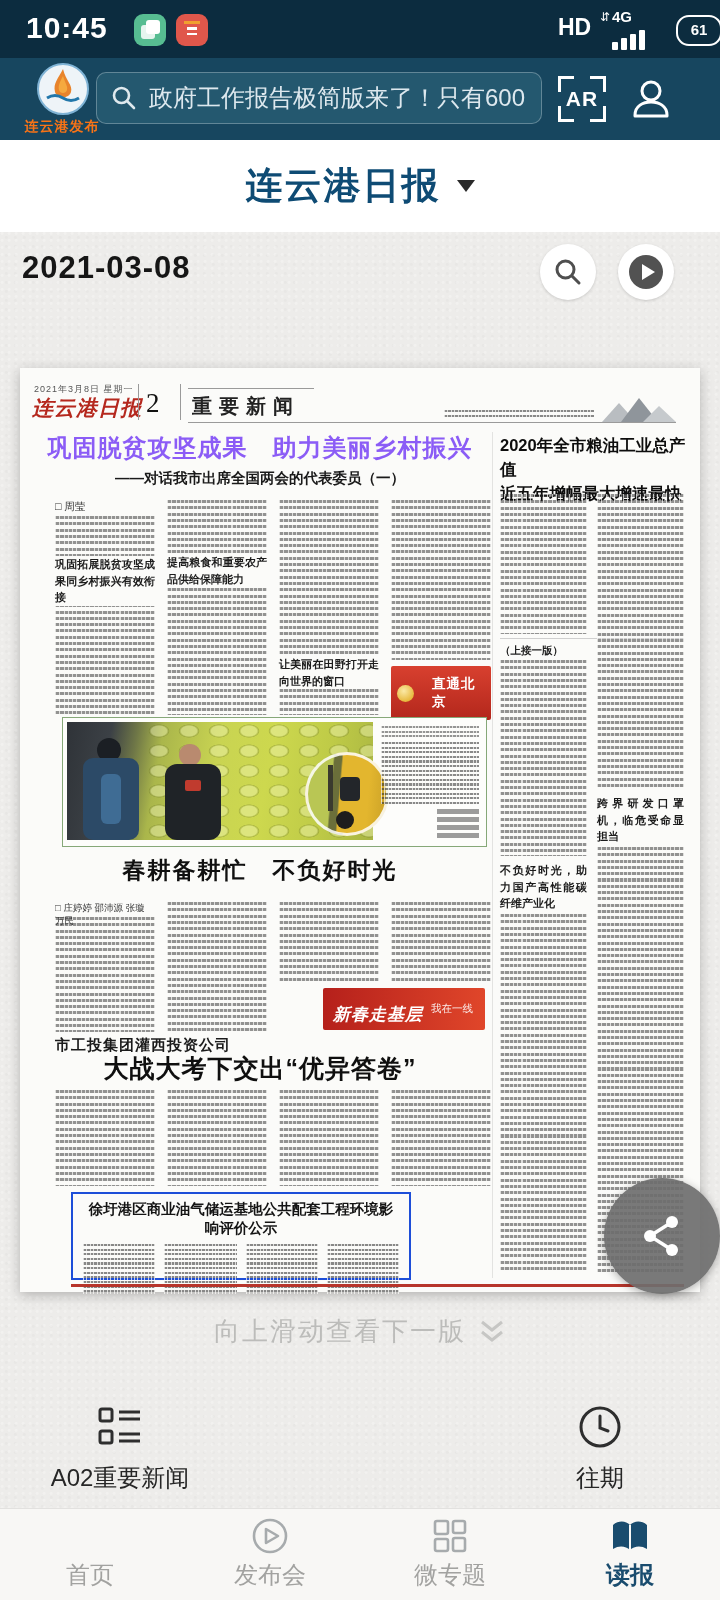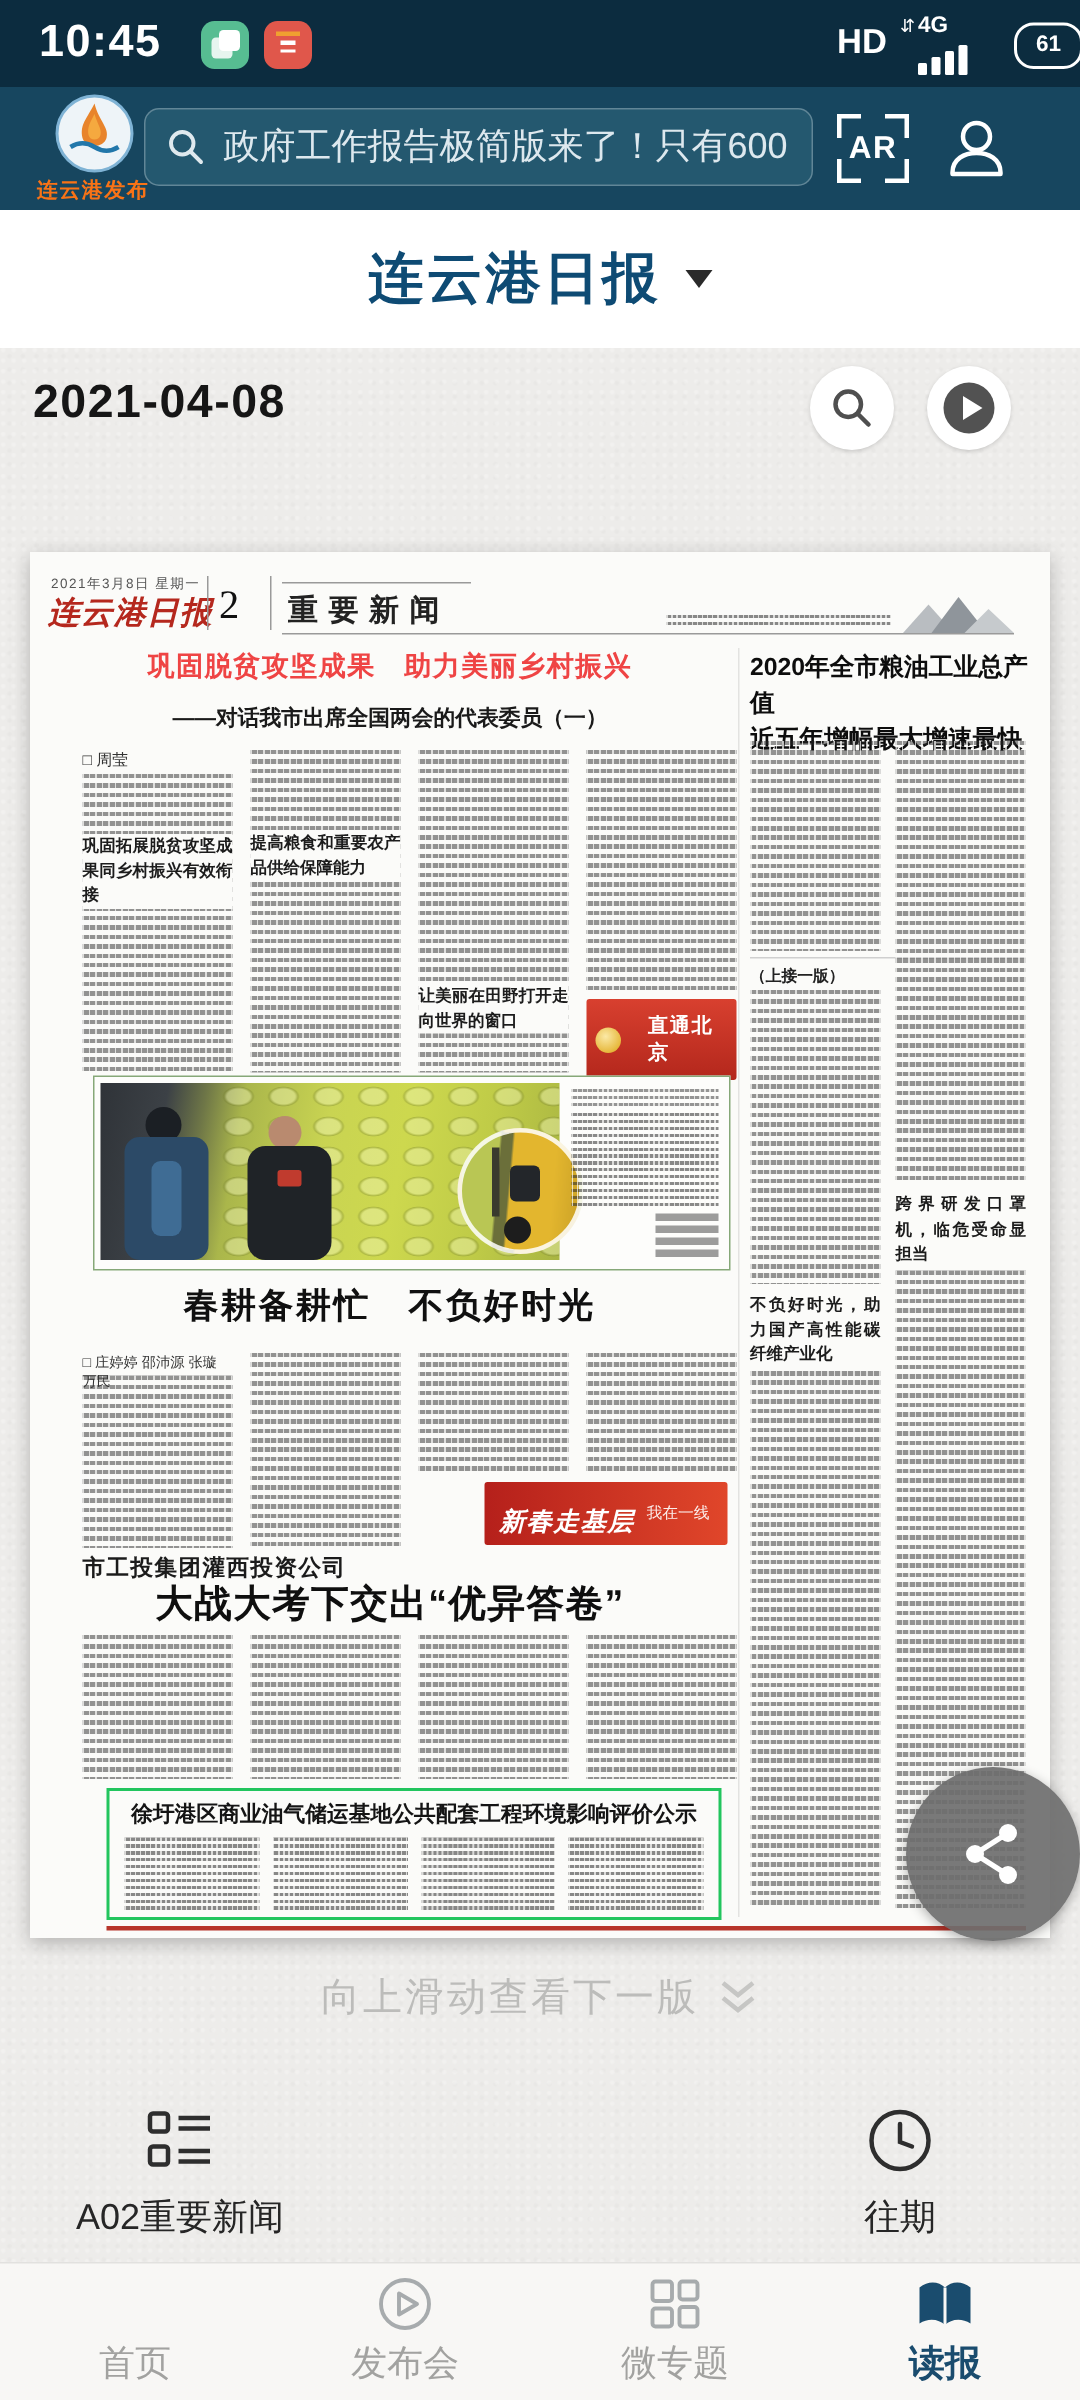--- a/index.html
+++ b/index.html
@@ -71,21 +71,21 @@
     font-family:"DejaVu Serif","Liberation Serif",serif;letter-spacing:1px;}
   #mh-page{left:126px;top:20px;font-size:27px;color:#111;font-family:"Liberation Serif",serif;}
   #mh-section{left:172px;top:25px;font-size:20px;font-weight:700;color:#222;letter-spacing:7px;}
   .greek{background-image:
       repeating-linear-gradient(90deg,rgba(251,251,249,.72) 0 1px,transparent 1px 4.3px),
       repeating-linear-gradient(180deg,rgba(42,42,42,.5) 0 3px,transparent 3px 6.3px);}
   .greek.tiny{background-image:
       repeating-linear-gradient(90deg,rgba(251,251,249,.72) 0 1px,transparent 1px 3.4px),
       repeating-linear-gradient(180deg,rgba(42,42,42,.55) 0 2.2px,transparent 2.2px 4.6px);}
   .colsub{background:#fbfbf9;font-weight:700;color:#1c1c1c;font-size:11px;line-height:1.5;text-align:justify;}
-  #lead-headline{left:10px;top:64px;width:460px;text-align:center;font-size:18px;font-weight:800;color:#ef4444;letter-spacing:1px;}
+  #lead-headline{left:10px;top:64px;width:460px;text-align:center;font-size:24px;font-weight:800;color:#8b5cf6;letter-spacing:1px;}
   #lead-subhead{left:10px;top:101px;width:460px;text-align:center;font-size:14.5px;font-weight:700;color:#1a1a1a;}
   .byline{font-size:10.5px;color:#333;}
   #right-headline{left:480px;top:66px;width:186px;font-size:16.5px;font-weight:800;color:#0d0d0d;line-height:1.45;}
   .banner-red{border-radius:2px;display:flex;align-items:center;color:#fff;}
   #banner1{left:371px;top:298px;width:100px;height:54px;background:linear-gradient(180deg,#d8402f,#b3271c);padding:0 6px;box-sizing:border-box;gap:18px;}
   #banner1 .emblem{width:17px;height:17px;border-radius:50%;background:radial-gradient(circle at 40% 35%,#fbe9a6,#e7b93e 70%,#c98f1f);flex:none;}
   #banner1 .txt{font-size:13.5px;font-weight:800;letter-spacing:1px;}
   #banner2{left:303px;top:620px;width:162px;height:42px;background:linear-gradient(90deg,#b5201b,#e0462a);padding:0 10px;box-sizing:border-box;gap:8px;}
   #banner2 .txt{font-size:17px;font-weight:800;font-style:italic;letter-spacing:1px;white-space:nowrap;margin-top:10px;}
   #banner2 .sub{font-size:10.5px;color:rgba(255,255,255,.9);white-space:nowrap;}
@@ -100,21 +100,21 @@
   #inset-circle{left:242px;top:34px;width:84px;height:84px;border-radius:50%;border:3px solid rgba(255,255,255,.85);overflow:hidden;
     background:linear-gradient(95deg,#b9c654 0 30%,#6b6f3a 32% 40%,#e3b62e 42% 75%,#caa127 100%);box-sizing:border-box;}
   #caption{left:318px;top:8px;width:98px;height:112px;display:flex;flex-direction:column;}
   .cap-names{margin-top:auto;display:flex;flex-direction:column;align-items:flex-end;gap:3px;}
   .cap-names i{display:block;width:42px;height:5px;background:rgba(60,60,60,.5);}
   
   #s2-headline{left:10px;top:487px;width:460px;text-align:center;font-size:23px;font-weight:800;color:#101010;letter-spacing:2px;}
   #s3-kicker{left:35px;top:668px;font-size:15px;font-weight:700;color:#1b1b1b;letter-spacing:1px;}
   #s3-headline{left:10px;top:684px;width:460px;text-align:center;font-size:25px;font-weight:800;color:#0f0f0f;letter-spacing:1px;}
   
-  #notice-box{left:51px;top:824px;width:410px;height:88px;border:2px solid #22c55e;background:#fbfbf9;box-sizing:border-box;padding:6px 10px;}
+  #notice-box{left:51px;top:824px;width:340px;height:88px;border:2px solid #1d4ed8;background:#fbfbf9;box-sizing:border-box;padding:6px 10px;}
   #notice-title{text-align:center;font-size:14.5px;font-weight:700;color:#141414;}
   #notice-cols{display:flex;gap:9px;margin-top:6px;height:50px;}
   #notice-cols .nc{flex:1;}
   #page-redline{left:51px;top:916px;width:613px;height:3px;background:#b7352b;}
 
   
   #share-fab{left:604px;top:1178px;width:116px;height:116px;border-radius:50%;background:rgba(110,110,110,.92);
     display:flex;align-items:center;justify-content:center;box-shadow:0 2px 8px rgba(0,0,0,.3);}
 
   
@@ -195,21 +195,21 @@
 
   <div id="selector-band" class="abs">
     <div id="selector" class="abs">
       <span class="title">连云港日报</span>
       <span class="tri-down"></span>
     </div>
   </div>
 
   <div id="main" class="abs">
 
-    <div id="issue-date" class="abs">2021-04-08</div>
+    <div id="issue-date" class="abs">2021-03-08</div>
     <div id="btn-search" class="abs round-btn">
       <svg width="30" height="30" viewBox="0 0 30 30">
         <circle cx="12.5" cy="12.5" r="8.5" fill="none" stroke="#4f4f4f" stroke-width="3"></circle>
         <line x1="19" y1="19" x2="26" y2="26" stroke="#4f4f4f" stroke-width="3" stroke-linecap="round"></line>
       </svg>
     </div>
     <div id="btn-audio" class="abs round-btn">
       <svg width="38" height="38" viewBox="0 0 38 38">
         <circle cx="19" cy="19" r="17" fill="#525252"></circle>
         <polygon points="15,11 15,27 28,19" fill="#fff"></polygon>

